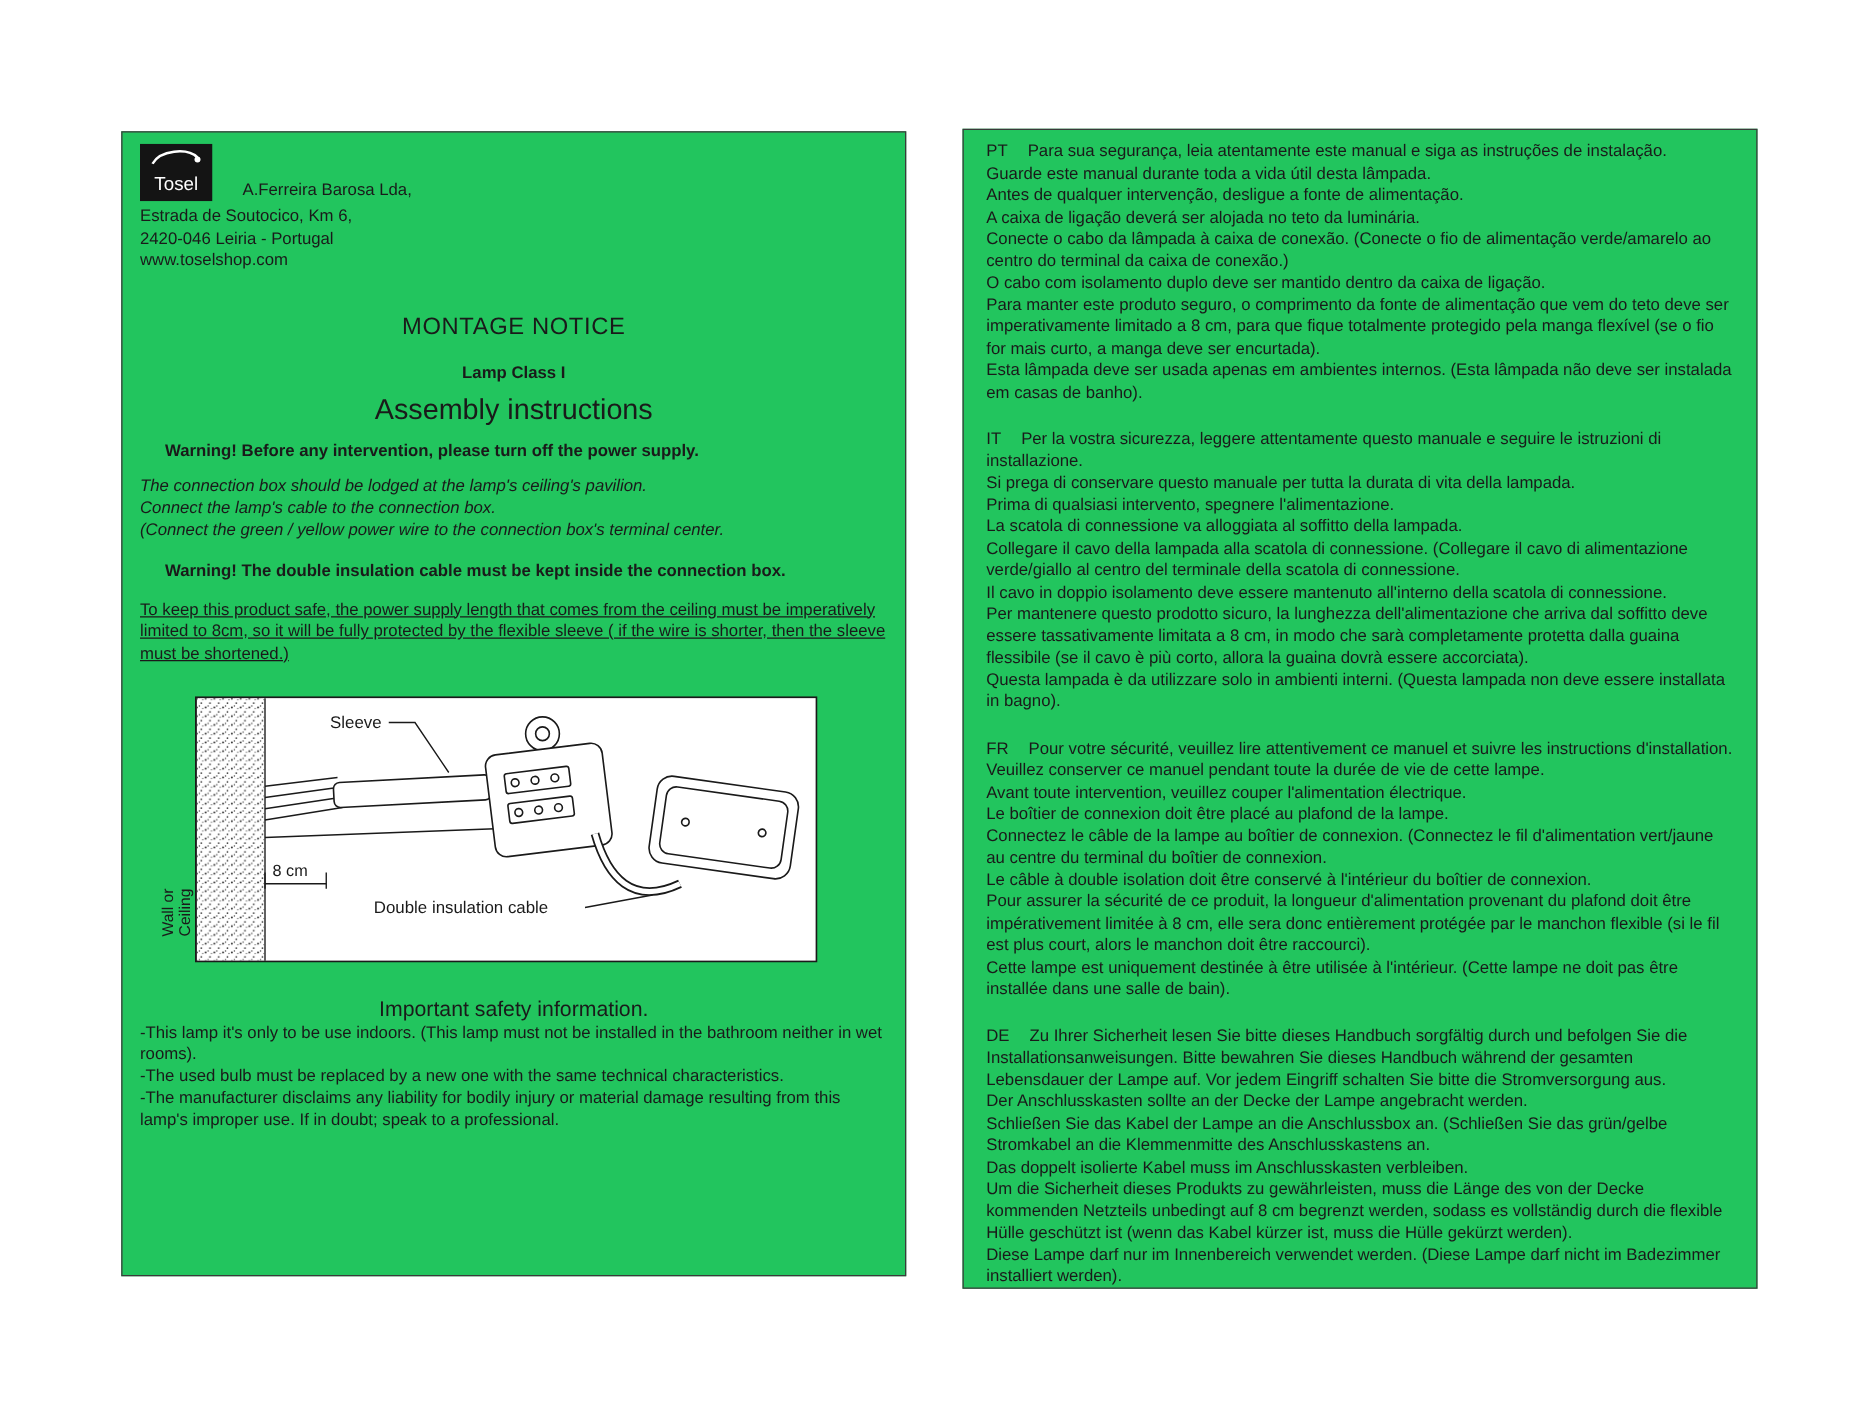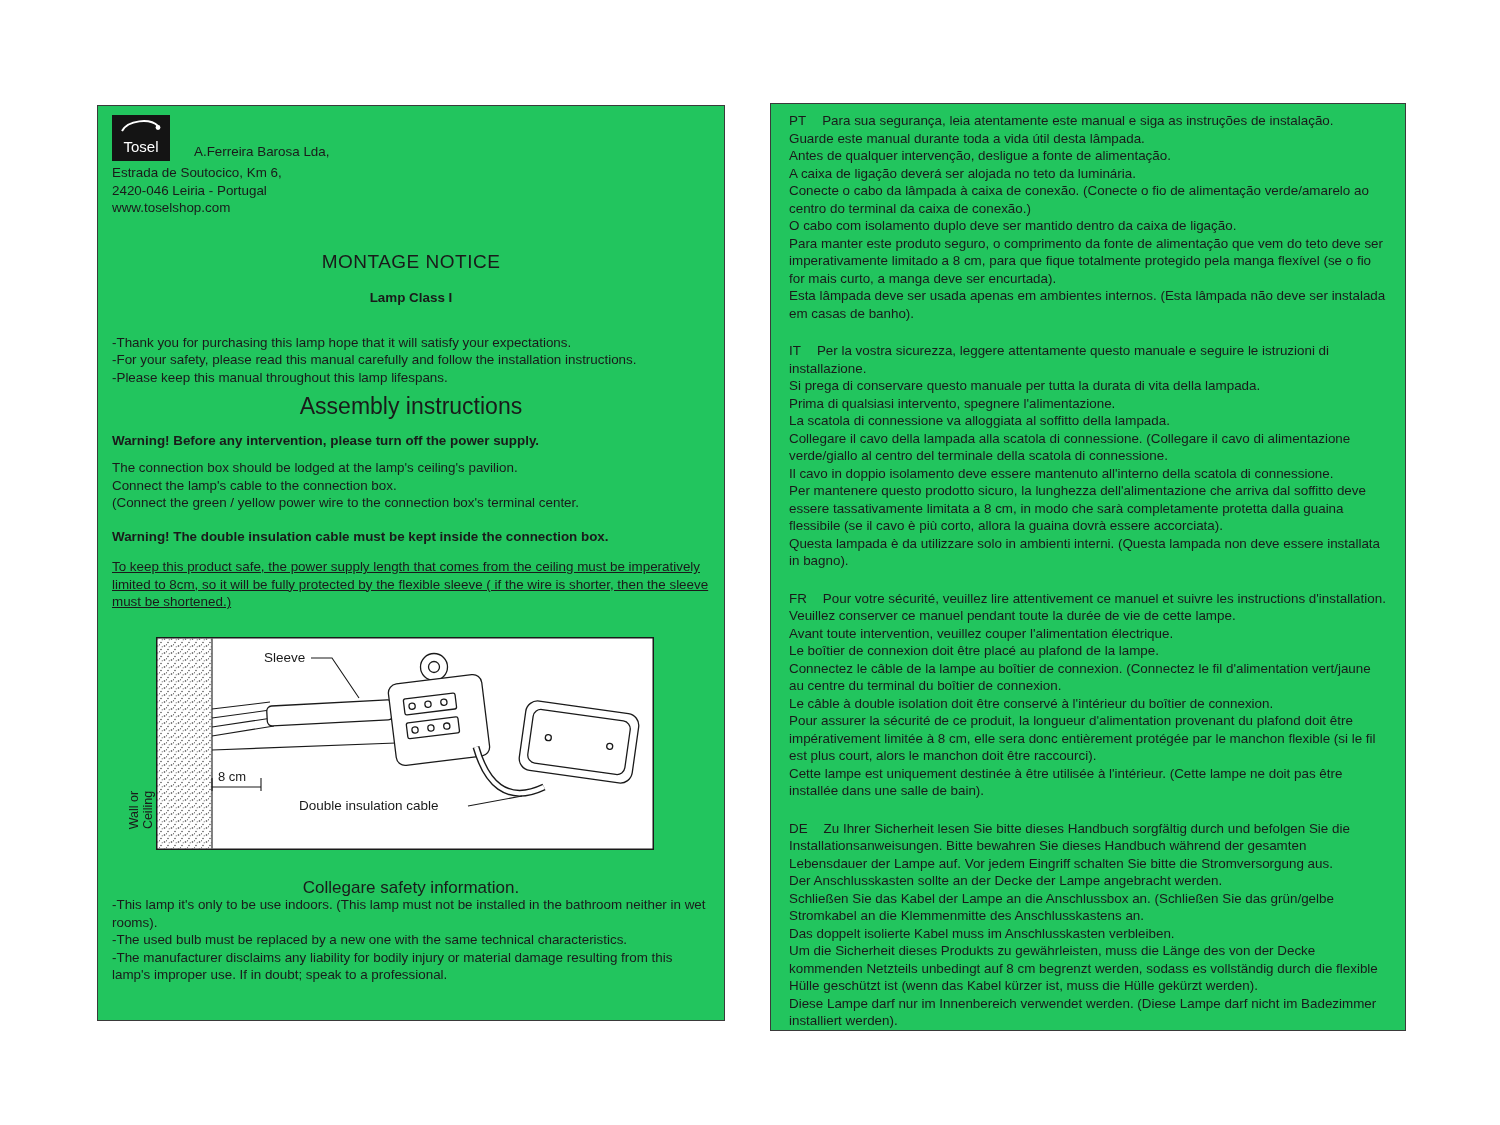--- a/index.html
+++ b/index.html
@@ -27,22 +27,22 @@
 
   .doc-title {
     text-align:center; font-size:19px; font-weight:400;
     letter-spacing:0.5px; margin-top:36px;
   }
   .doc-subtitle { text-align:center; font-weight:bold; margin-top:19px; }
 
   .multiline { white-space:pre-line; }
   .intro { margin-top:27px; }
   .section-heading { text-align:center; font-size:23px; font-weight:400; margin-top:12px; }
-  .warning { font-weight:bold; margin-top:16px; }
-  .conn { margin-top:10px; }
+  .warning { font-weight:bold; margin-top:16px;margin-left:20px; }
+  .conn { margin-top:10px;font-style:italic; }
   .keep-safe { margin-top:13px;text-decoration:underline; }
 
   .diagram-wrap { position:relative; margin:26px 0 0 44px; width:498px; }
   .diagram-wrap svg { display:block; width:498px; height:213px; }
   .wall-label {
     position:absolute; left:-46px; bottom:26px; width:62px;
     font-size:12.5px; line-height:14px; text-align:center;
     transform:rotate(-90deg); transform-origin:50% 50%;
   }
   .safety-heading { text-align:center; font-size:17px; font-weight:400; margin-top:29px; }
@@ -69,23 +69,20 @@
     </svg>
     <span class="addr-first">A.Ferreira Barosa Lda,</span>
   </div>
   <div class="addr-rest">Estrada de Soutocico, Km 6,
 2420-046 Leiria - Portugal
 www.toselshop.com</div>
 
   <div class="doc-title">MONTAGE NOTICE</div>
   <div class="doc-subtitle">Lamp Class I</div>
 
-  <div class="multiline intro">-Thank you for purchasing this lamp hope that it will satisfy your expectations.
--For your safety, please read this manual carefully and follow the installation instructions.
--Please keep this manual throughout this lamp lifespans.</div>
 
   <div class="section-heading">Assembly instructions</div>
 
   <div class="warning">Warning! Before any intervention, please turn off the power supply.</div>
 
   <div class="multiline conn">The connection box should be lodged at the lamp's ceiling's pavilion.
 Connect the lamp's cable to the connection box.
 (Connect the green / yellow power wire to the connection box's terminal center.</div>
 
   <div class="warning">Warning! The double insulation cable must be kept inside the connection box.</div>
@@ -157,21 +154,21 @@
         <line x1="105" y1="141" x2="105" y2="154"></line>
         <line x1="56" y1="150" x2="105" y2="150"></line>
         <line x1="312" y1="169" x2="366" y2="159"></line>
       </g>
       <text x="108" y="25" font-size="13.5" fill="#1a1a1a">Sleeve</text>
       <text x="62" y="144" font-size="13" fill="#1a1a1a">8 cm</text>
       <text x="143" y="173" font-size="13.5" fill="#1a1a1a">Double insulation cable</text>
     </svg>
   </div>
 
-  <div class="safety-heading">Collegare safety information.</div>
+  <div class="safety-heading">Important safety information.</div>
   <div class="multiline safety-text">-This lamp it's only to be use indoors. (This lamp must not be installed in the bathroom neither in wet rooms).
 -The used bulb must be replaced by a new one with the same technical characteristics.
 -The manufacturer disclaims any liability for bodily injury or material damage resulting from this lamp's improper use. If in doubt; speak to a professional.</div>
 </div>
 
 <div class="page page-right">
 
   <p class="lang-block">
     <span class="lang-code">PT</span><span class="lang-text">Para sua segurança, leia atentamente este manual e siga as instruções de instalação.
 Guarde este manual durante toda a vida útil desta lâmpada.

